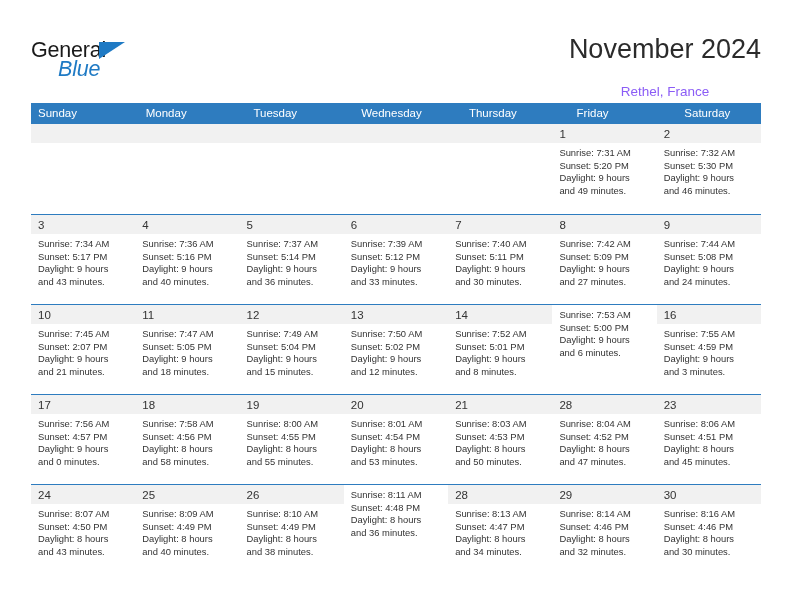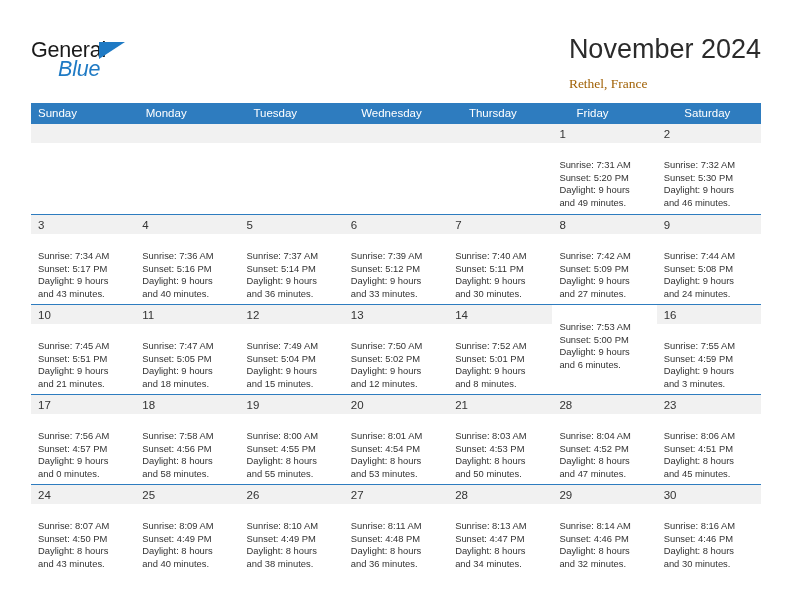--- a/index.html
+++ b/index.html
@@ -64,37 +64,37 @@
     width: 0;
     height: 0;
     border-left: 26px solid #1f7ac4;
     border-bottom: 17px solid transparent;
   }
 
   .title-block {
     position: absolute;
     right: 31px;
     top: 32px;
-    text-align: left;
+    text-align: center;
   }
   .cal-title {
     font-size: 27px;
     color: #2b2b2b;
     line-height: 34px;
     white-space: nowrap;
     font-weight: normal;
     font-family: "Liberation Sans", sans-serif;
   }
   .cal-subtitle {
     font-size: 13.5px;
-    color: #a16207;
+    color: #8b5cf6;
     line-height: 20px;
-    margin-top: 8px;
+    margin-top: 16px;
     white-space: nowrap;
-    font-family: Liberation Serif, serif;
+    font-family: Liberation Sans, sans-serif;
   }
 
   
   .calendar {
     position: absolute;
     left: 31px;
     top: 103px;
     width: 730px;
   }
 
@@ -146,21 +146,21 @@
     padding-left: 7px;
   }
   .daynum {
     font-size: 11.5px;
     line-height: 19px;
     color: #333333;
     font-family: "Liberation Sans", sans-serif;
   }
 
   .day-body {
-    padding: 16px 5px 0 7px;
+    padding: 4px 5px 0 7px;
   }
   .day-line {
     font-size: 9.4px;
     line-height: 12.6px;
     color: #333333;
     white-space: nowrap;
     font-family: "Liberation Sans", sans-serif;
   }
 </style>
 </head>
@@ -299,21 +299,21 @@
               <div class="day-line">Daylight: 9 hours</div>
               <div class="day-line">and 24 minutes.</div>
             </div>
           </div>
         </div>
         <div class="week-row">
           <div class="day-cell">
             <div class="daynum-band"><span class="daynum">10</span></div>
             <div class="day-body">
               <div class="day-line">Sunrise: 7:45 AM</div>
-              <div class="day-line">Sunset: 5:51 PM</div>
+              <div class="day-line">Sunset: 2:07 PM</div>
               <div class="day-line">Daylight: 9 hours</div>
               <div class="day-line">and 21 minutes.</div>
             </div>
           </div>
           <div class="day-cell">
             <div class="daynum-band"><span class="daynum">11</span></div>
             <div class="day-body">
               <div class="day-line">Sunrise: 7:47 AM</div>
               <div class="day-line">Sunset: 5:05 PM</div>
               <div class="day-line">Daylight: 9 hours</div>
@@ -452,21 +452,20 @@
           <div class="day-cell">
             <div class="daynum-band"><span class="daynum">26</span></div>
             <div class="day-body">
               <div class="day-line">Sunrise: 8:10 AM</div>
               <div class="day-line">Sunset: 4:49 PM</div>
               <div class="day-line">Daylight: 8 hours</div>
               <div class="day-line">and 38 minutes.</div>
             </div>
           </div>
           <div class="day-cell">
-            <div class="daynum-band"><span class="daynum">27</span></div>
             <div class="day-body">
               <div class="day-line">Sunrise: 8:11 AM</div>
               <div class="day-line">Sunset: 4:48 PM</div>
               <div class="day-line">Daylight: 8 hours</div>
               <div class="day-line">and 36 minutes.</div>
             </div>
           </div>
           <div class="day-cell">
             <div class="daynum-band"><span class="daynum">28</span></div>
             <div class="day-body">

